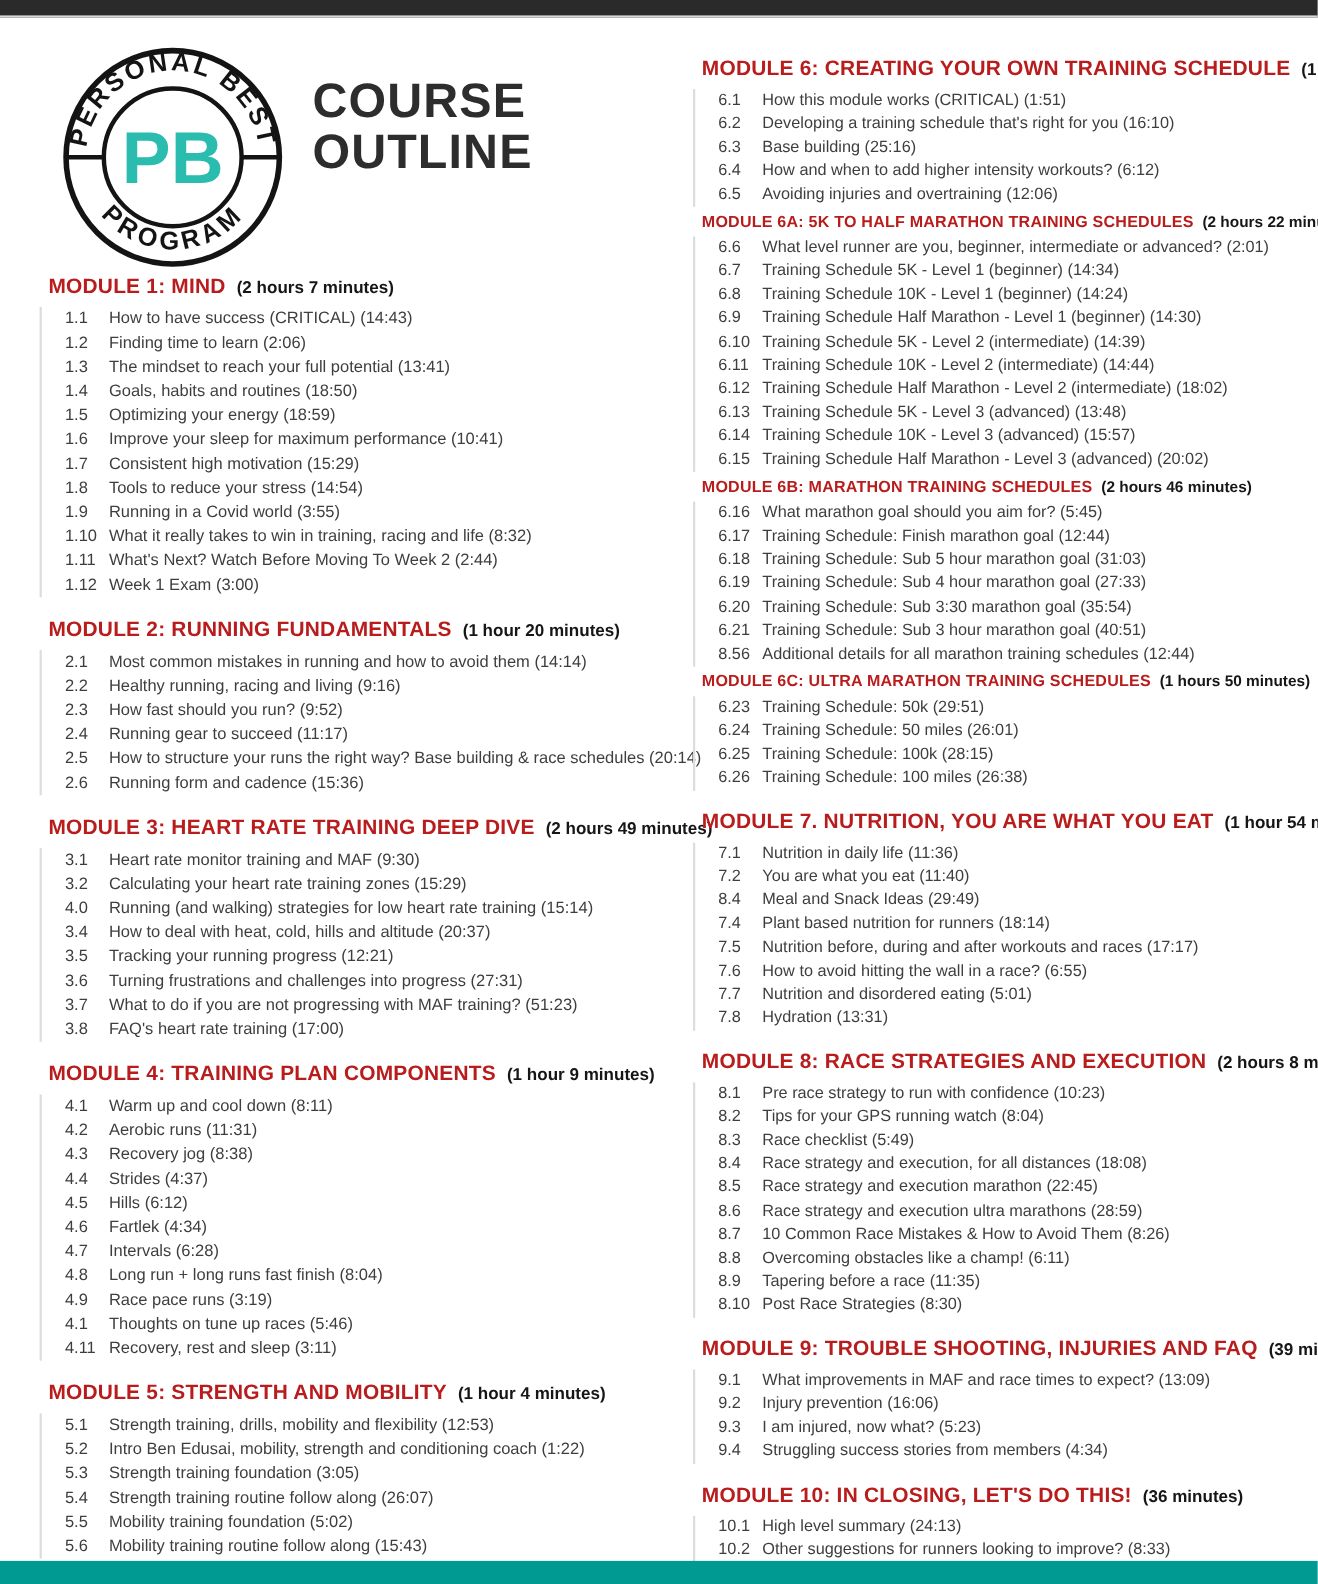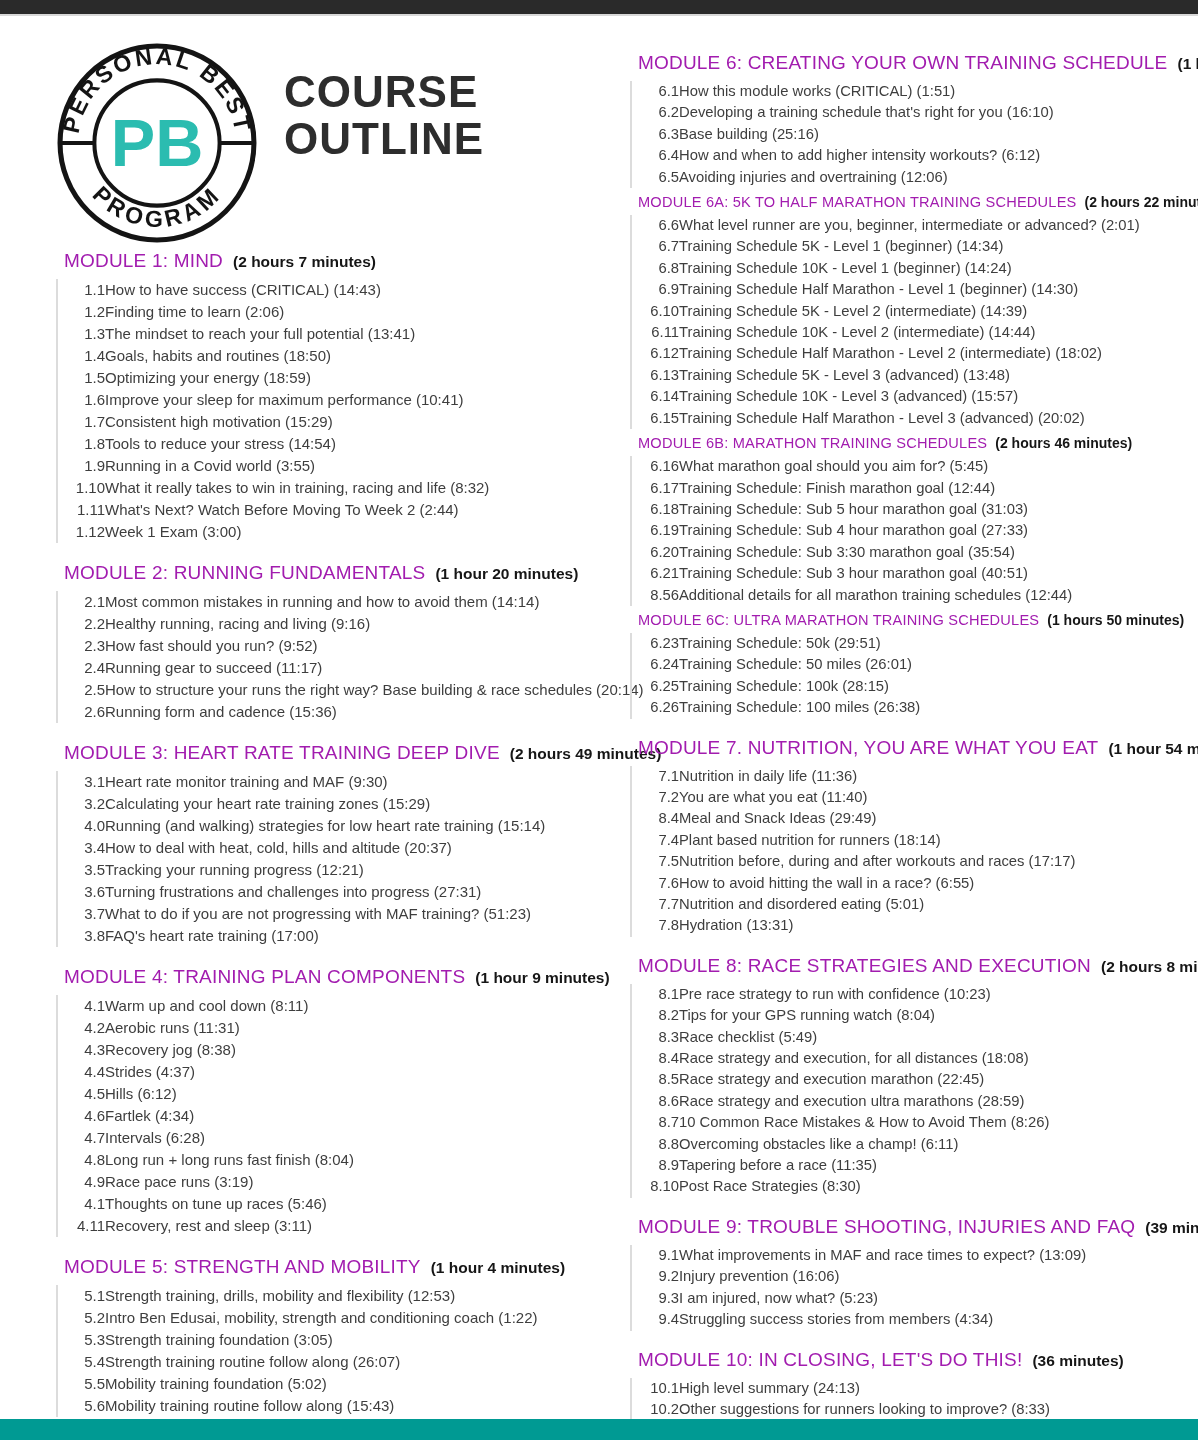--- a/index.html
+++ b/index.html
@@ -16,42 +16,41 @@
     position:absolute;left:0;bottom:0;width:100%;height:21px;
     background:#009a93;
   }
   .logo-wrap{position:absolute;left:56px;top:42px;width:202px;height:202px;}
   .brand-title{
     position:absolute;left:284px;top:68px;
     font-size:44px;font-weight:800;color:#2d2d2d;
     line-height:1.07;letter-spacing:1px;
   }
   .col{position:absolute;width:560px;}
-  .col-left{left:56px;top:246px;}
+  .col-left{left:36px;top:246px;}
   .col-right{left:630px;top:48px;}
   section.module{margin-top:15px;}
   .col-right section.module{margin-top:14px;}
   section.module:first-child,.col-right section.module:first-child{margin-top:0;}
   section.submodule{margin-top:0;}
   .module-header{
     margin:0 0 4px 8px;line-height:26px;white-space:nowrap;
   }
   .module-header .t{
-    color:#a21caf;font-weight:400;font-size:19px;letter-spacing:0.2px;margin-top:12px;
+    color:#b91c1c;font-weight:700;font-size:19px;letter-spacing:0.2px;margin-top:12px;
   }
   .module-header .d{
     color:#161616;font-weight:700;font-size:15.5px;margin-left:10px;
   }
   .submodule .module-header{margin:0 0 2px 8px;line-height:22px;}
   .submodule .module-header .t{font-size:14.6px;}
   .submodule .module-header .d{font-size:14px;margin-left:8px;}
   ul.items{
-    list-style:none;margin:0;padding:0 0 0 7px;
+    list-style:none;margin:0;padding:0 0 0 21px;
     border-left:2px solid #dcdcdc;
-    text-align:right;
   }
   li.item{
     display:flex;align-items:baseline;
     font-size:15px;color:#3e3e3e;line-height:22px;white-space:nowrap;
   }
   .col-right li.item{line-height:21.4px;font-size:14.8px;}
   li.item .num{flex:none;width:40px;}
   
   .badge-arc{font-family:"Liberation Sans","DejaVu Sans",sans-serif;font-weight:700;fill:#141414;}
   .badge-mono{font-family:"Liberation Sans","DejaVu Sans",sans-serif;font-weight:800;fill:#2bbcb0;}

